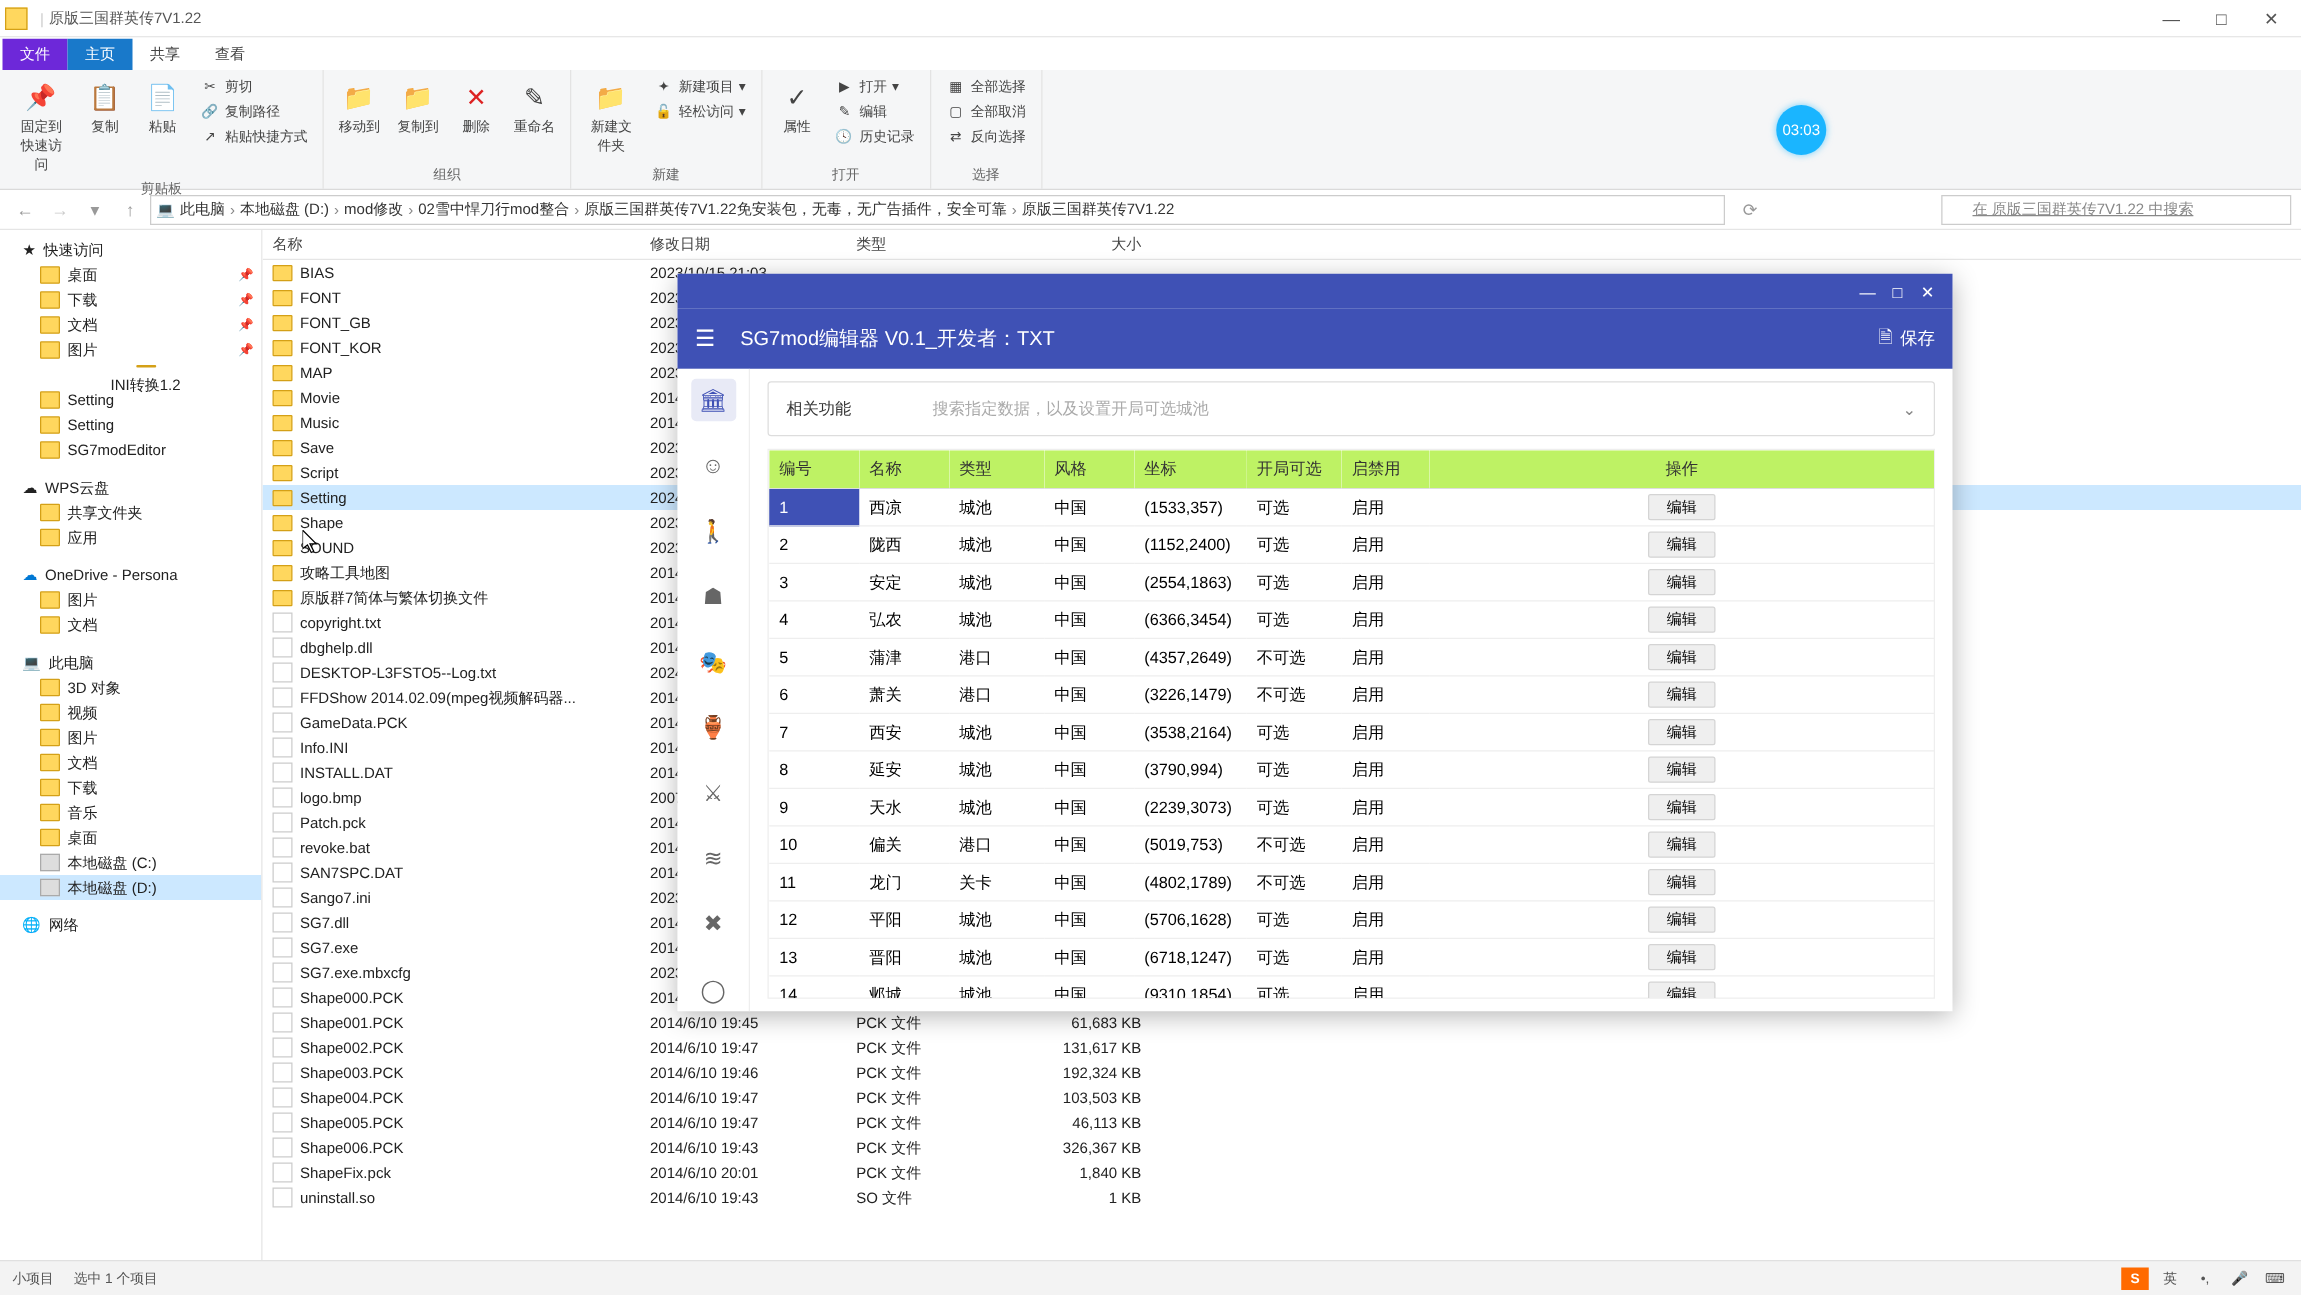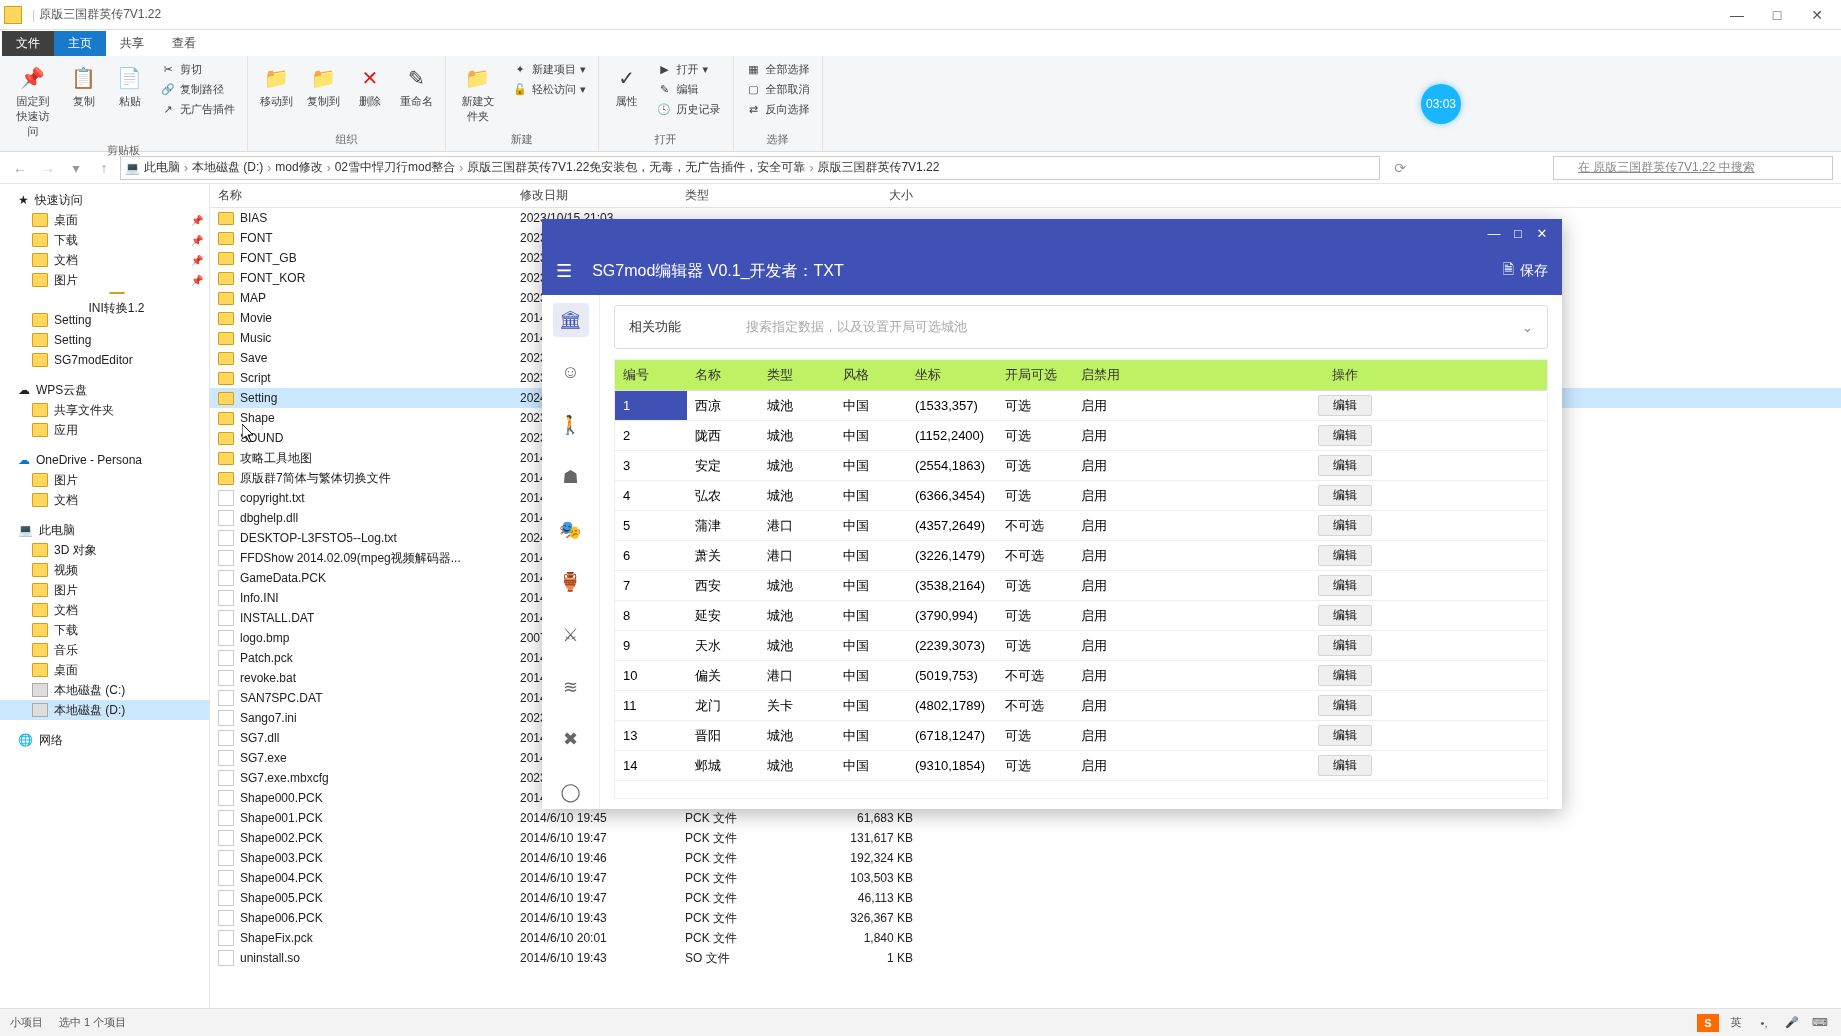--- a/index.html
+++ b/index.html
@@ -9,21 +9,21 @@
 .titlebar { height: 30px; background: #fff; display: flex; align-items: center; padding: 0 4px; border-bottom: 1px solid #e0e0e0; }
 .titlebar .folder-icon { width: 18px; height: 18px; background: #ffd75e; border: 1px solid #d4a017; margin-right: 6px; }
 .titlebar .title-text { color: #555; font-size: 12px; }
 .titlebar .window-controls { margin-left: auto; display: flex; }
 .titlebar .window-controls span { width: 40px; height: 30px; display: flex; align-items: center; justify-content: center; color: #555; font-size: 14px; }
 
 
 .ribbon-tabs { height: 26px; background: #fff; display: flex; align-items: flex-end; padding-left: 2px; }
 .ribbon-tabs .tab { padding: 4px 14px; font-size: 12px; color: #444; }
 .ribbon-tabs .tab.active { background: #1979ca; color: #fff; }
-.ribbon-tabs .tab.file { background: #404040; color: #fff; }
+.ribbon-tabs .tab.file { background: #6d28d9; color: #fff; }
 
 
 .ribbon { height: 96px; background: #f5f6f7; border-bottom: 1px solid #dadada; display: flex; position: relative; }
 .ribbon-group { display: flex; flex-direction: column; align-items: center; padding: 4px 8px; border-right: 1px solid #e3e3e3; }
 .ribbon-group .group-items { display: flex; flex: 1; align-items: flex-start; gap: 6px; }
 .ribbon-group .group-label { font-size: 11px; color: #666; margin-top: 2px; }
 .ribbon-btn-lg { display: flex; flex-direction: column; align-items: center; padding: 2px 4px; font-size: 11px; color: #444; }
 .ribbon-btn-lg .icon-box { width: 32px; height: 32px; display: flex; align-items: center; justify-content: center; font-size: 20px; }
 .ribbon-sub { display: flex; flex-direction: column; gap: 2px; font-size: 11px; color: #444; }
 .ribbon-sub div { display: flex; align-items: center; gap: 4px; padding: 1px 4px; }
@@ -141,21 +141,21 @@
         <div>
             <span class="mini-icon">✂</span>
             <span>剪切</span>
           </div>
         <div>
             <span class="mini-icon">🔗</span>
             <span>复制路径</span>
           </div>
         <div>
             <span class="mini-icon">↗</span>
-            <span>无广告插件</span>
+            <span>粘贴快捷方式</span>
           </div>
       </div>
     </div>
     <div class="group-label">剪贴板</div>
   </div>
 
   <div class="ribbon-group">
     <div class="group-items">
       <div class="ribbon-btn-lg">
           <div class="icon-box">📁</div>
@@ -925,20 +925,30 @@
                 <td>11</td>
                 <td>龙门</td>
                 <td>关卡</td>
                 <td>中国</td>
                 <td>(4802,1789)</td>
                 <td>不可选</td>
                 <td>启用</td>
                 <td><span class="edit-btn">编辑</span></td>
               </tr>
               <tr>
+                <td>12</td>
+                <td>平阳</td>
+                <td>城池</td>
+                <td>中国</td>
+                <td>(5706,1628)</td>
+                <td>可选</td>
+                <td>启用</td>
+                <td><span class="edit-btn">编辑</span></td>
+              </tr>
+              <tr>
                 <td>13</td>
                 <td>晋阳</td>
                 <td>城池</td>
                 <td>中国</td>
                 <td>(6718,1247)</td>
                 <td>可选</td>
                 <td>启用</td>
                 <td><span class="edit-btn">编辑</span></td>
               </tr>
               <tr>

